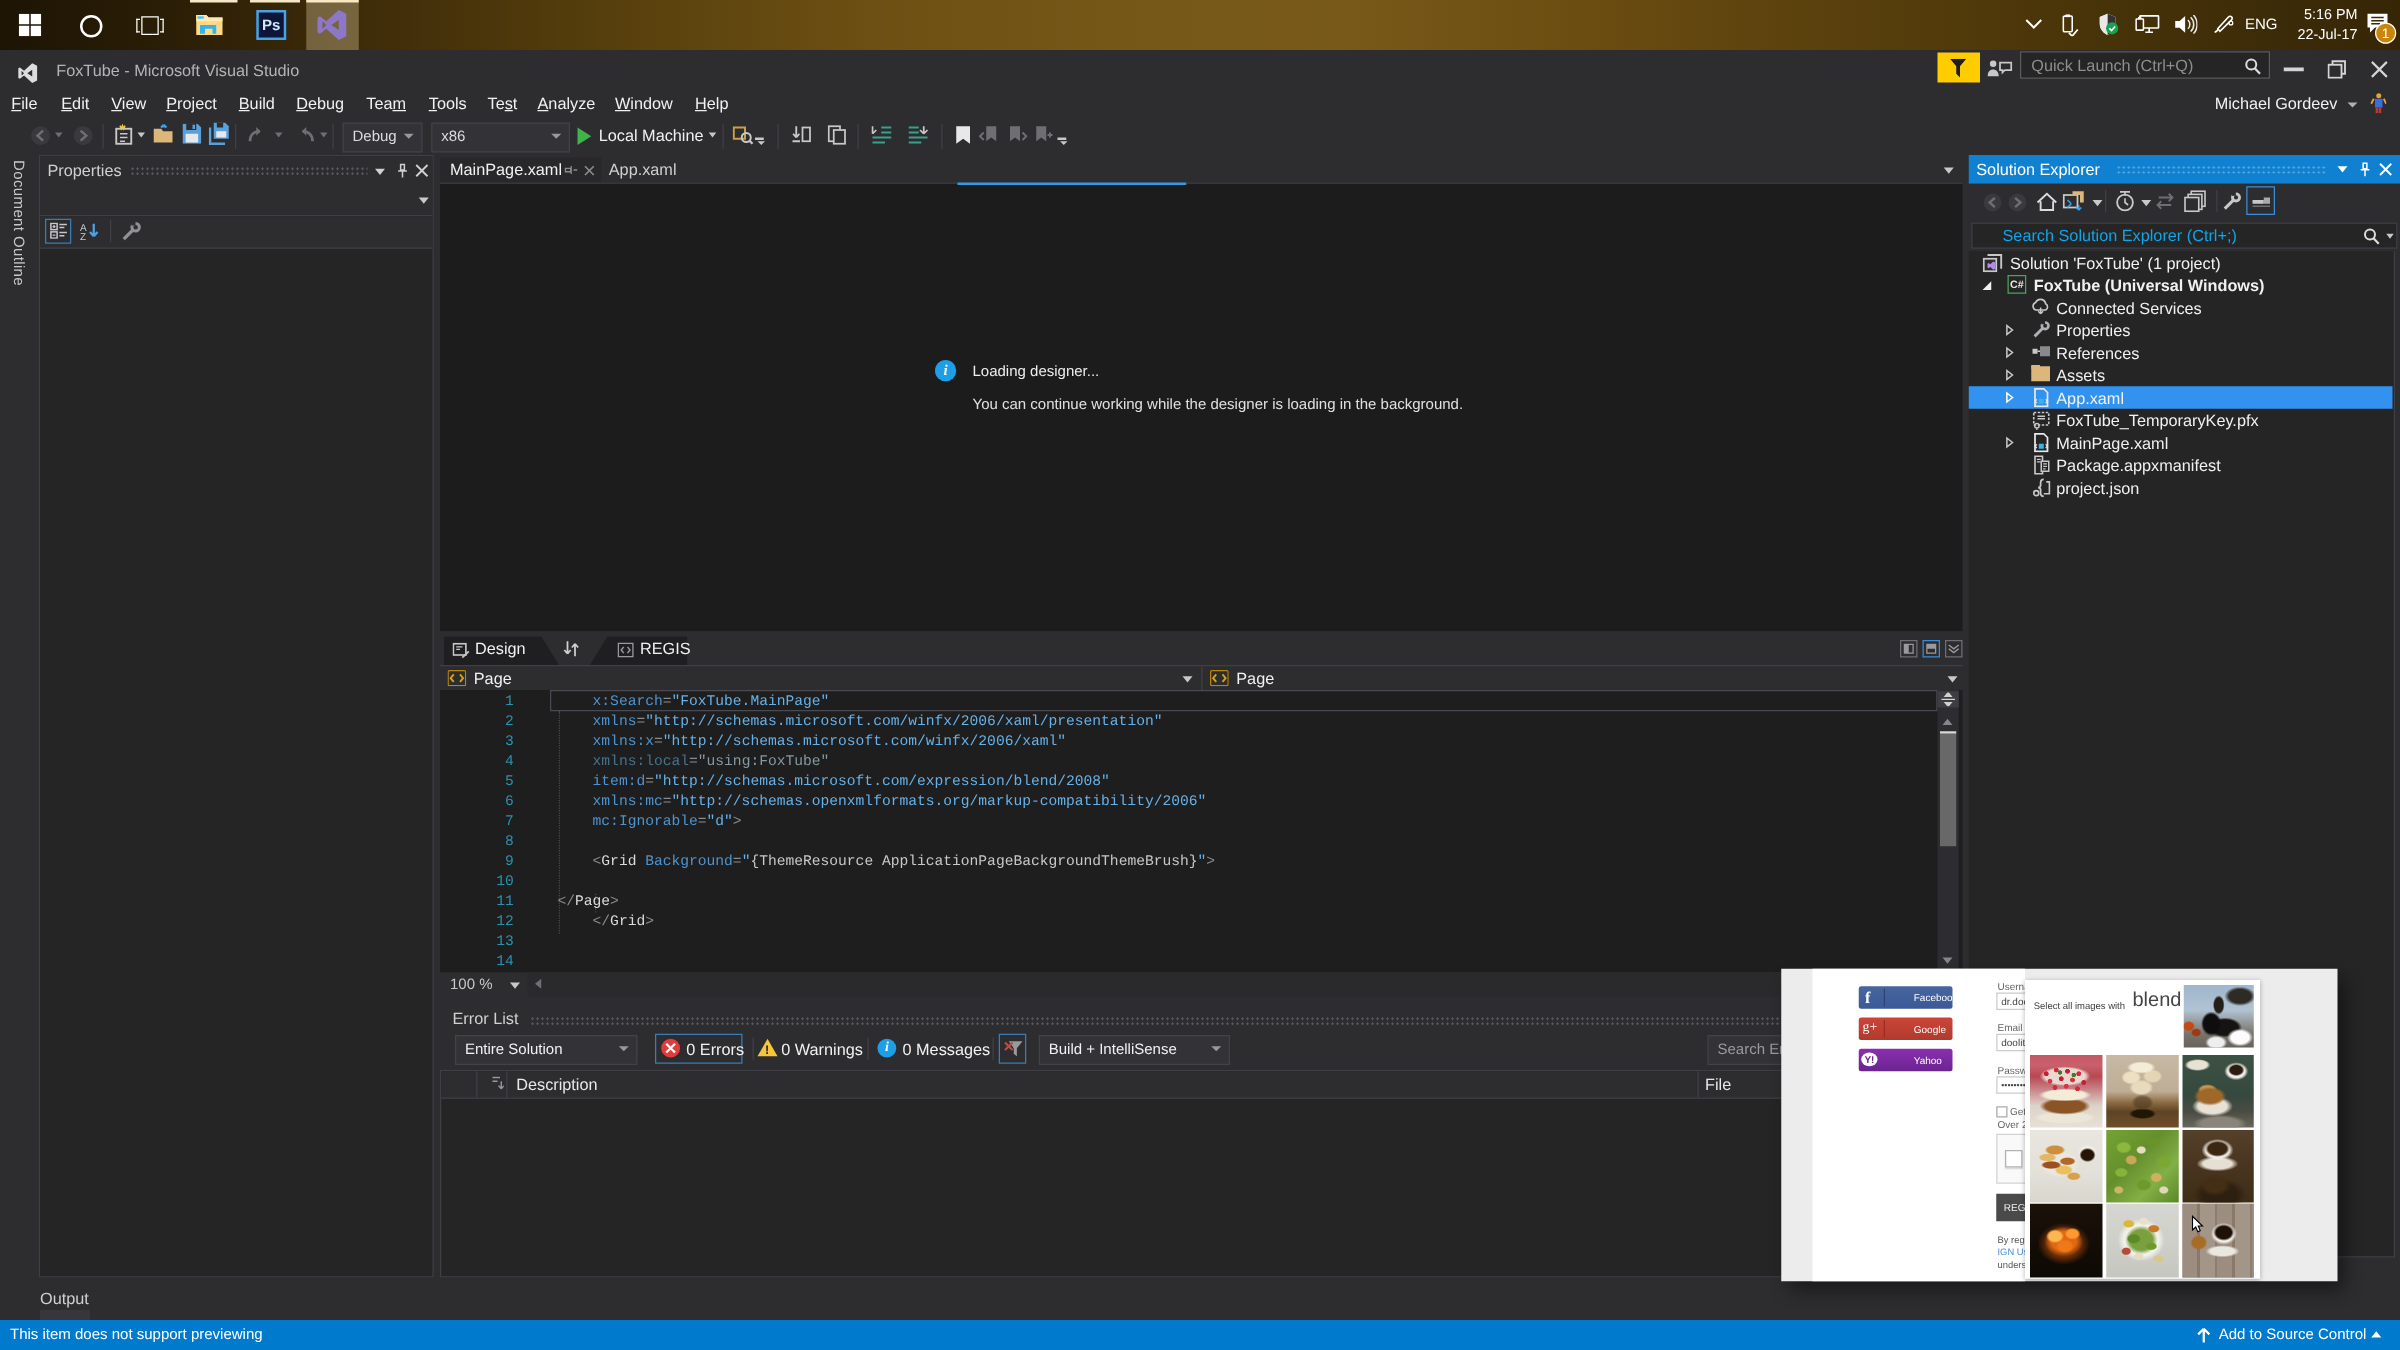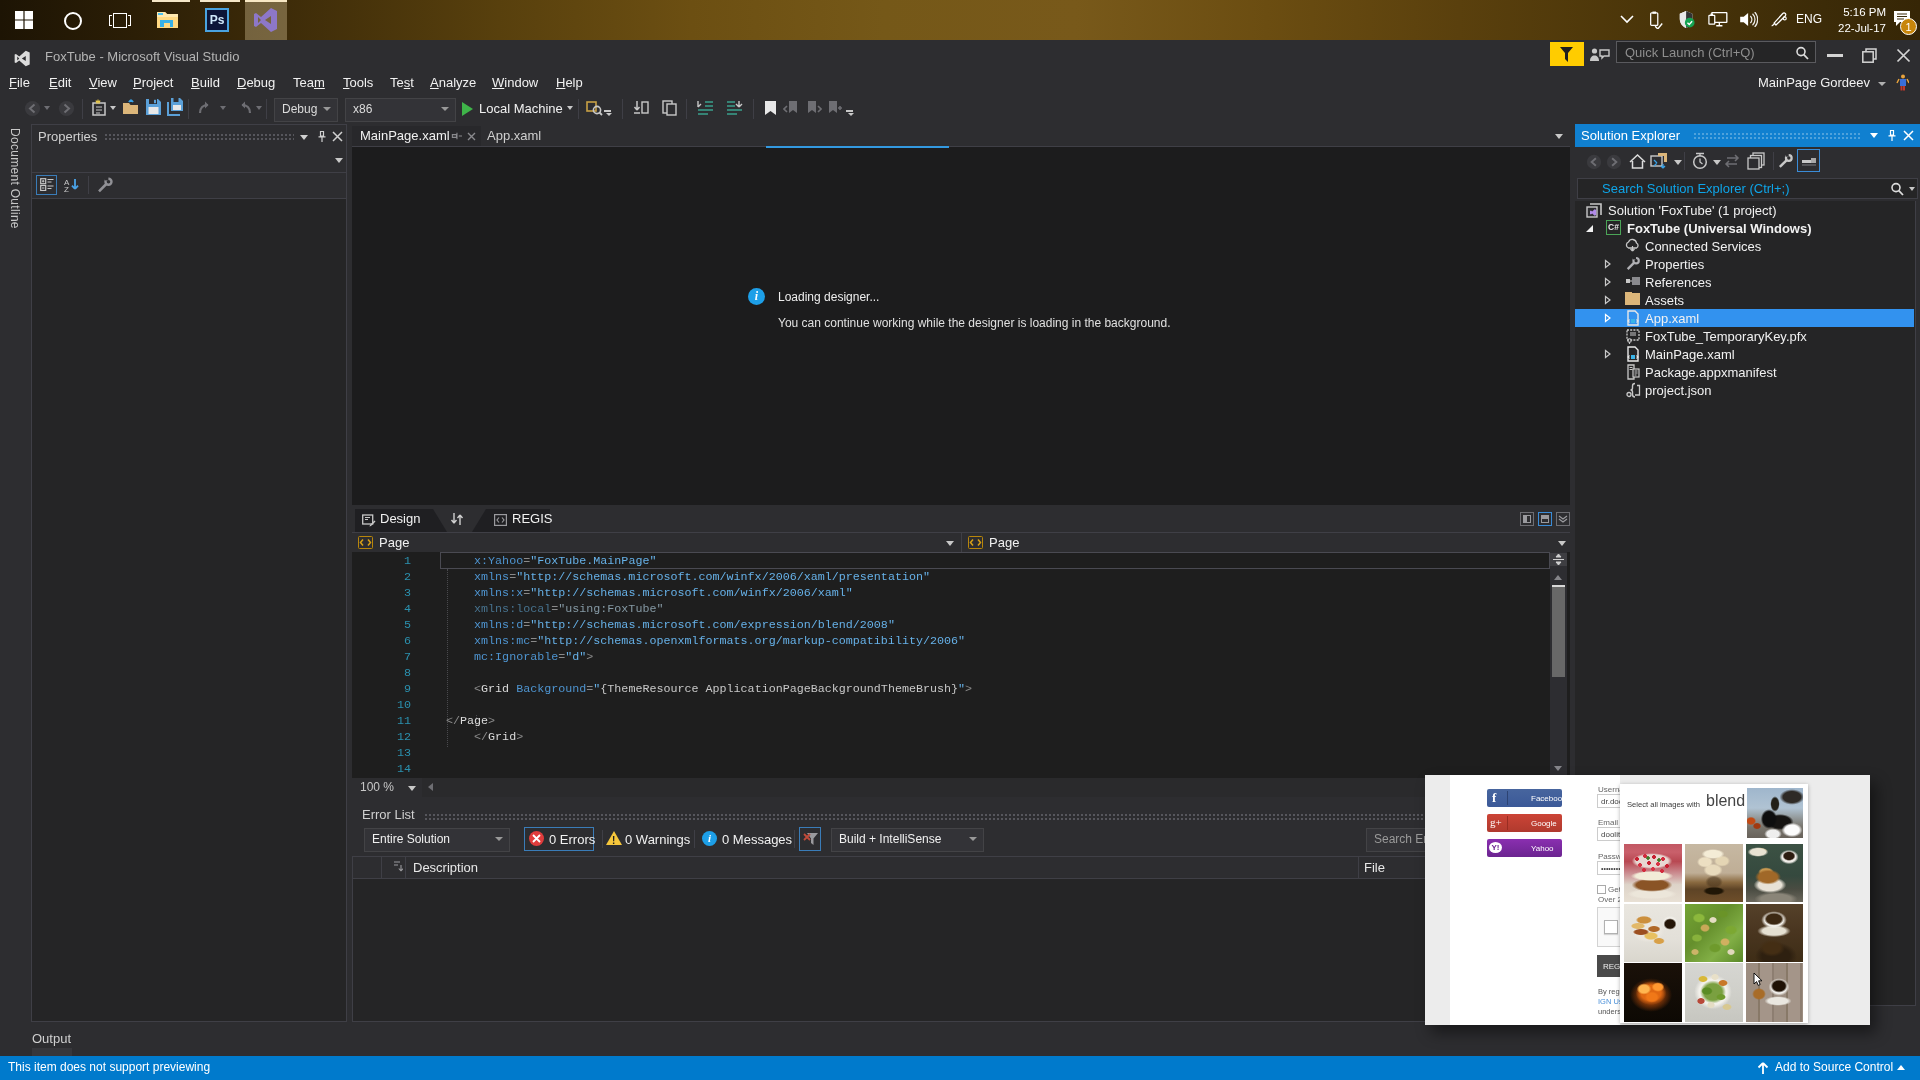--- a/index.html
+++ b/index.html
@@ -160,21 +160,21 @@
       <div class="mi" style="left:89px"><u>V</u>iew</div>
       <div class="mi" style="left:133px"><u>P</u>roject</div>
       <div class="mi" style="left:191px"><u>B</u>uild</div>
       <div class="mi" style="left:237px"><u>D</u>ebug</div>
       <div class="mi" style="left:293px">Tea<u>m</u></div>
       <div class="mi" style="left:343px"><u>T</u>ools</div>
       <div class="mi" style="left:390px">Te<u>s</u>t</div>
       <div class="mi" style="left:430px"><u>A</u>nalyze</div>
       <div class="mi" style="left:492px"><u>W</u>indow</div>
       <div class="mi" style="left:556px"><u>H</u>elp</div>
-      <div class="abs" style="left:1680px;top:2px;width:190px;text-align:right;">MainPage Gordeev</div>
+      <div class="abs" style="left:1680px;top:2px;width:190px;text-align:right;">Michael Gordeev</div>
       <div class="abs" style="left:1878px;top:9px;width:0;height:0;border-left:4px solid transparent;border-right:4px solid transparent;border-top:4px solid #b0b0b0;"></div>
       <svg class="abs" style="left:1896px;top:1px" width="13" height="17" viewBox="0 0 13 17">
           <circle cx="7" cy="2.5" r="2" fill="#e8a33d"></circle>
           <rect x="4" y="5" width="6" height="7" fill="#3a6fd8"></rect>
           <rect x="4.5" y="12" width="2" height="4.5" fill="#c0392b"></rect>
           <rect x="7" y="12" width="2" height="4.5" fill="#c0392b"></rect>
           <path d="M3 5l-2 4M11 5l2 4" stroke="#e8a33d" stroke-width="1.5"></path>
         </svg>
     </div>
     <div id="toolbar" class="abs">
@@ -380,25 +380,25 @@
         </svg>
       <div class="abs" style="left:637px;top:2px;color:#f1f1f1;font-size:13px;">Page</div>
       <div class="abs" style="left:1206px;top:8px;width:0;height:0;border-left:4px solid transparent;border-right:4px solid transparent;border-top:5px solid #c8c8c8;"></div>
     </div>
     <div id="code" class="abs">
       <div class="abs" style="left:88px;top:0px;width:1110px;height:17px;border:1px solid #4a4a52;box-sizing:border-box;"></div>
       <div class="abs" style="left:95px;top:17px;width:1px;height:178px;border-left:1px dotted #4a4a4e;"></div>
       <div class="abs" style="left:124px;top:163px;width:1px;height:15px;border-left:1px dotted #4a4a4e;"></div>
       <div id="lnums" class="abs" style="left:0;top:1px;width:59px;color:#2b91af;text-align:right;line-height:16px;">1<br>2<br>3<br>4<br>5<br>6<br>7<br>8<br>9<br>10<br>11<br>12<br>13<br>14</div>
       <div id="codelines" class="abs" style="left:94px;top:1px;line-height:16px;">
-<div class="cl">    <span class="a">x:Yahoo</span><span class="d">=</span><span class="v">"FoxTube.MainPage"</span></div>
+<div class="cl">    <span class="a">x:Search</span><span class="d">=</span><span class="v">"FoxTube.MainPage"</span></div>
 <div class="cl">    <span class="a">xmlns</span><span class="d">=</span><span class="v">"http://schemas.microsoft.com/winfx/2006/xaml/presentation"</span></div>
 <div class="cl">    <span class="a">xmlns:x</span><span class="d">=</span><span class="v">"http://schemas.microsoft.com/winfx/2006/xaml"</span></div>
 <div class="cl">    <span class="da">xmlns:local</span><span class="d">=</span><span class="dv">"using:FoxTube"</span></div>
-<div class="cl">    <span class="a">xmlns:d</span><span class="d">=</span><span class="v">"http://schemas.microsoft.com/expression/blend/2008"</span></div>
+<div class="cl">    <span class="a">item:d</span><span class="d">=</span><span class="v">"http://schemas.microsoft.com/expression/blend/2008"</span></div>
 <div class="cl">    <span class="a">xmlns:mc</span><span class="d">=</span><span class="v">"http://schemas.openxmlformats.org/markup-compatibility/2006"</span></div>
 <div class="cl">    <span class="a">mc:Ignorable</span><span class="d">=</span><span class="v">"d"</span><span class="d">&gt;</span></div>
 <div class="cl"> </div>
 <div class="cl">    <span class="d">&lt;</span><span class="e">Grid</span> <span class="a">Background</span><span class="d">=</span><span class="v">"</span><span class="m">{ThemeResource ApplicationPageBackgroundThemeBrush}</span><span class="v">"</span><span class="d">&gt;</span></div>
 <div class="cl"> </div>
 <div class="cl"><span class="d">&lt;/</span><span class="e">Page</span><span class="d">&gt;</span></div>
 <div class="cl">    <span class="d">&lt;/</span><span class="e">Grid</span><span class="d">&gt;</span></div>
 </div>
       <div class="abs" style="left:1198px;top:0;width:17px;height:226px;background:#2d2d31;"></div>
       <div class="abs" style="left:1198px;top:1px;width:17px;height:13px;background:#3e3e42;">

